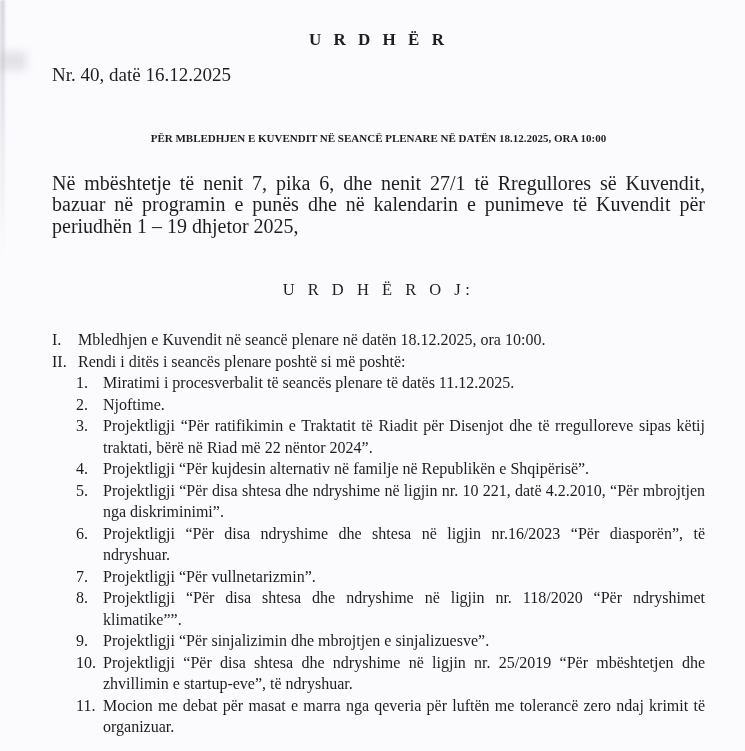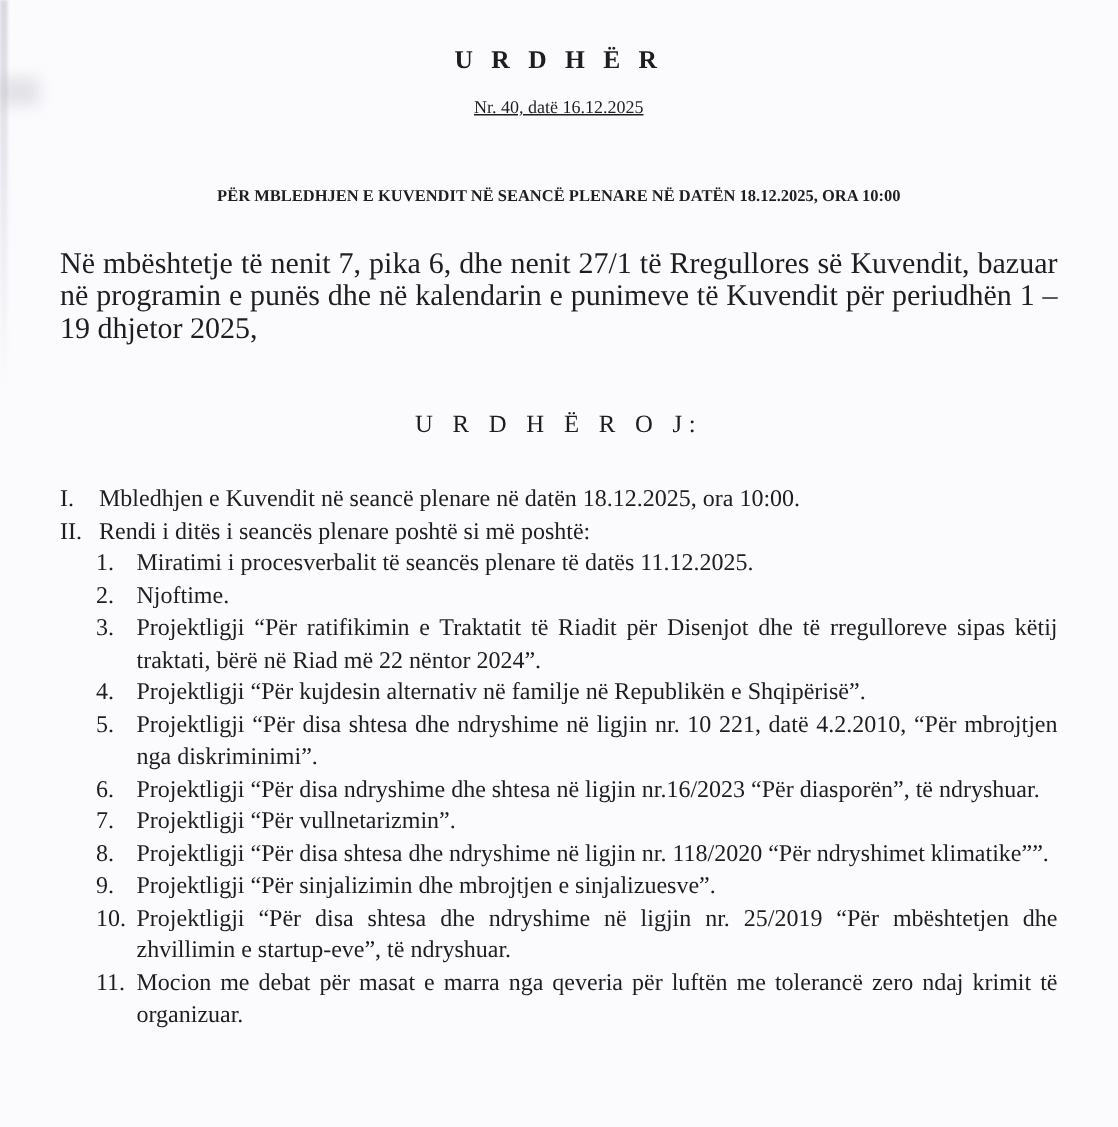--- a/index.html
+++ b/index.html
@@ -10,21 +10,21 @@
     font-family: "Liberation Serif", serif;
     color: #1e1e22;
     overflow: hidden;
     position: relative;
   }
   .page {
     position: relative;
     width: 745px;
     height: 588px;
     box-sizing: border-box;
-    padding: 24px 40px 20px 40px;
+    padding: 24px 40px 20px 52px;
   }
   
   .scan-edge-left {
     position: absolute;
     left: 0; top: 0;
     width: 5px; height: 260px;
     background: linear-gradient(to bottom, rgba(130,130,150,0.28), rgba(130,130,150,0.10) 60%, rgba(130,130,150,0));
     filter: blur(1px);
     pointer-events: none;
   }
@@ -37,24 +37,22 @@
     pointer-events: none;
   }
   .kicker {
     text-align: center;
     font-weight: bold;
     font-size: 17px;
     letter-spacing: 4px;
     margin-top: 6px;
   }
   .doc-number {
-    text-align: center;
-    font-size: 12px;
+    font-size: 19px;
     margin-top: 14px;
-    text-decoration: underline;
   }
   .doc-title {
     text-align: center;
     font-weight: bold;
     font-size: 11px;
     line-height: 1.32;
     max-width: 620px;
     margin: 45px auto 0 auto;
   }
   .intro {

